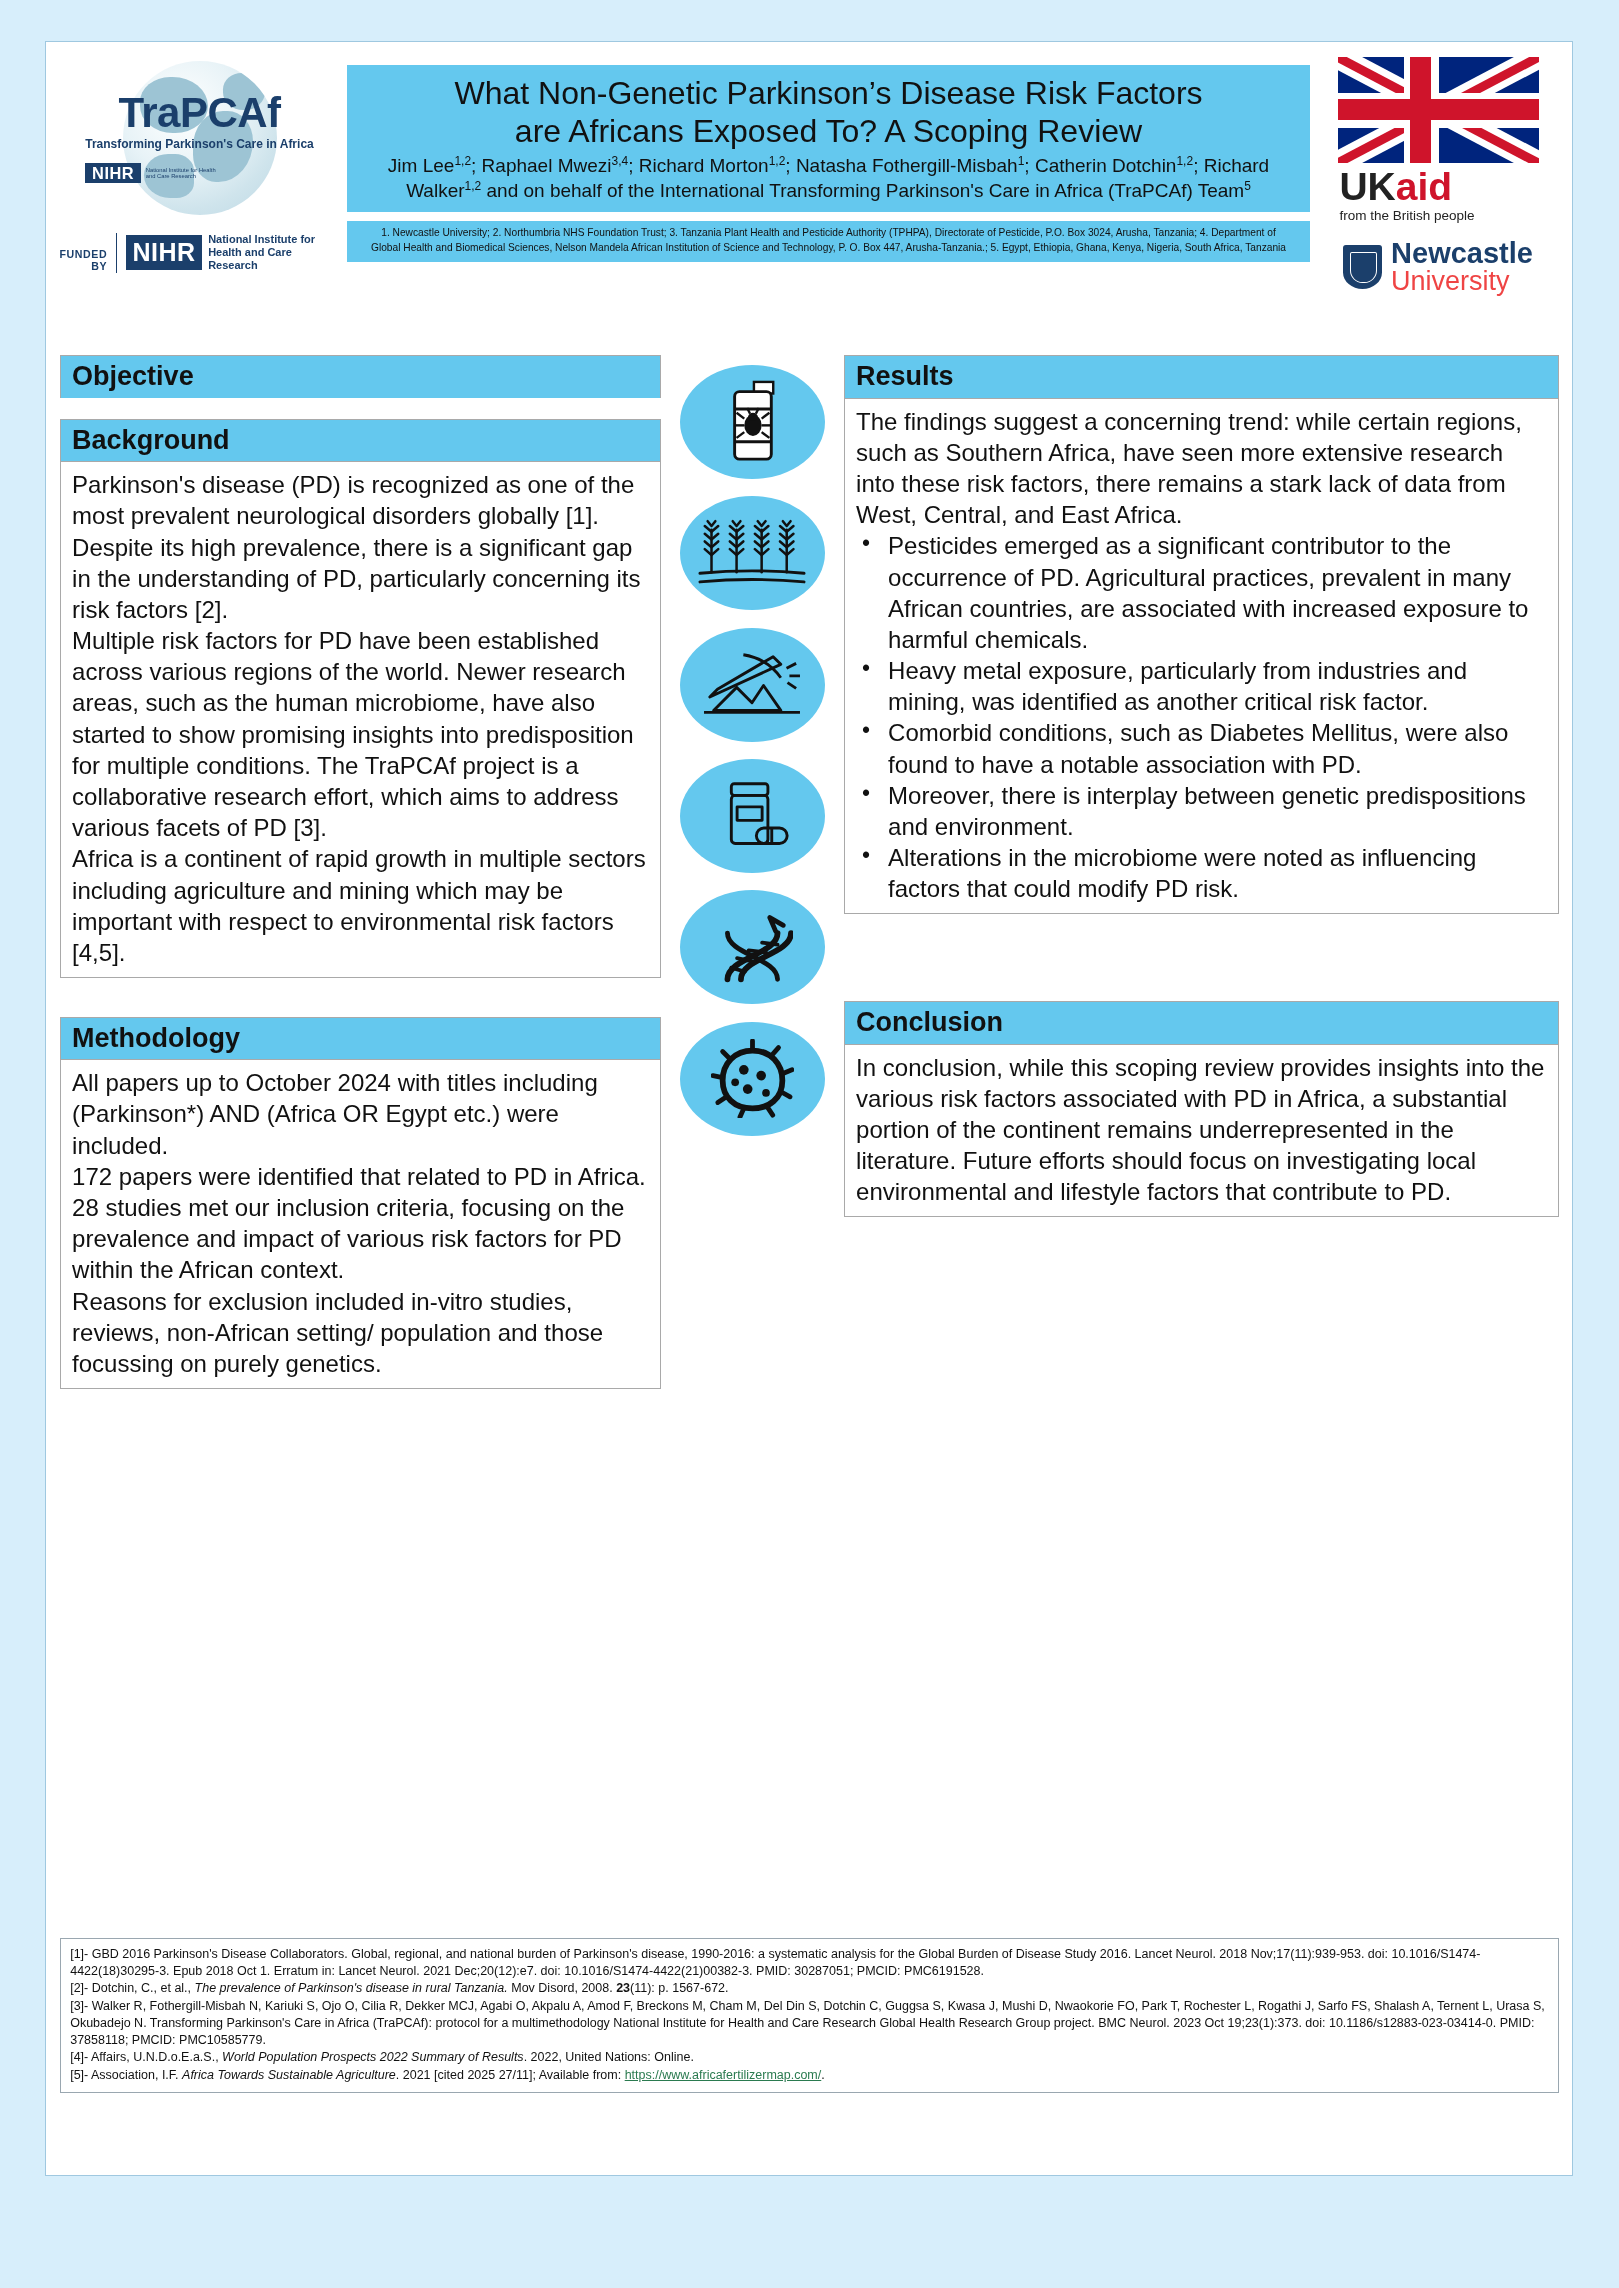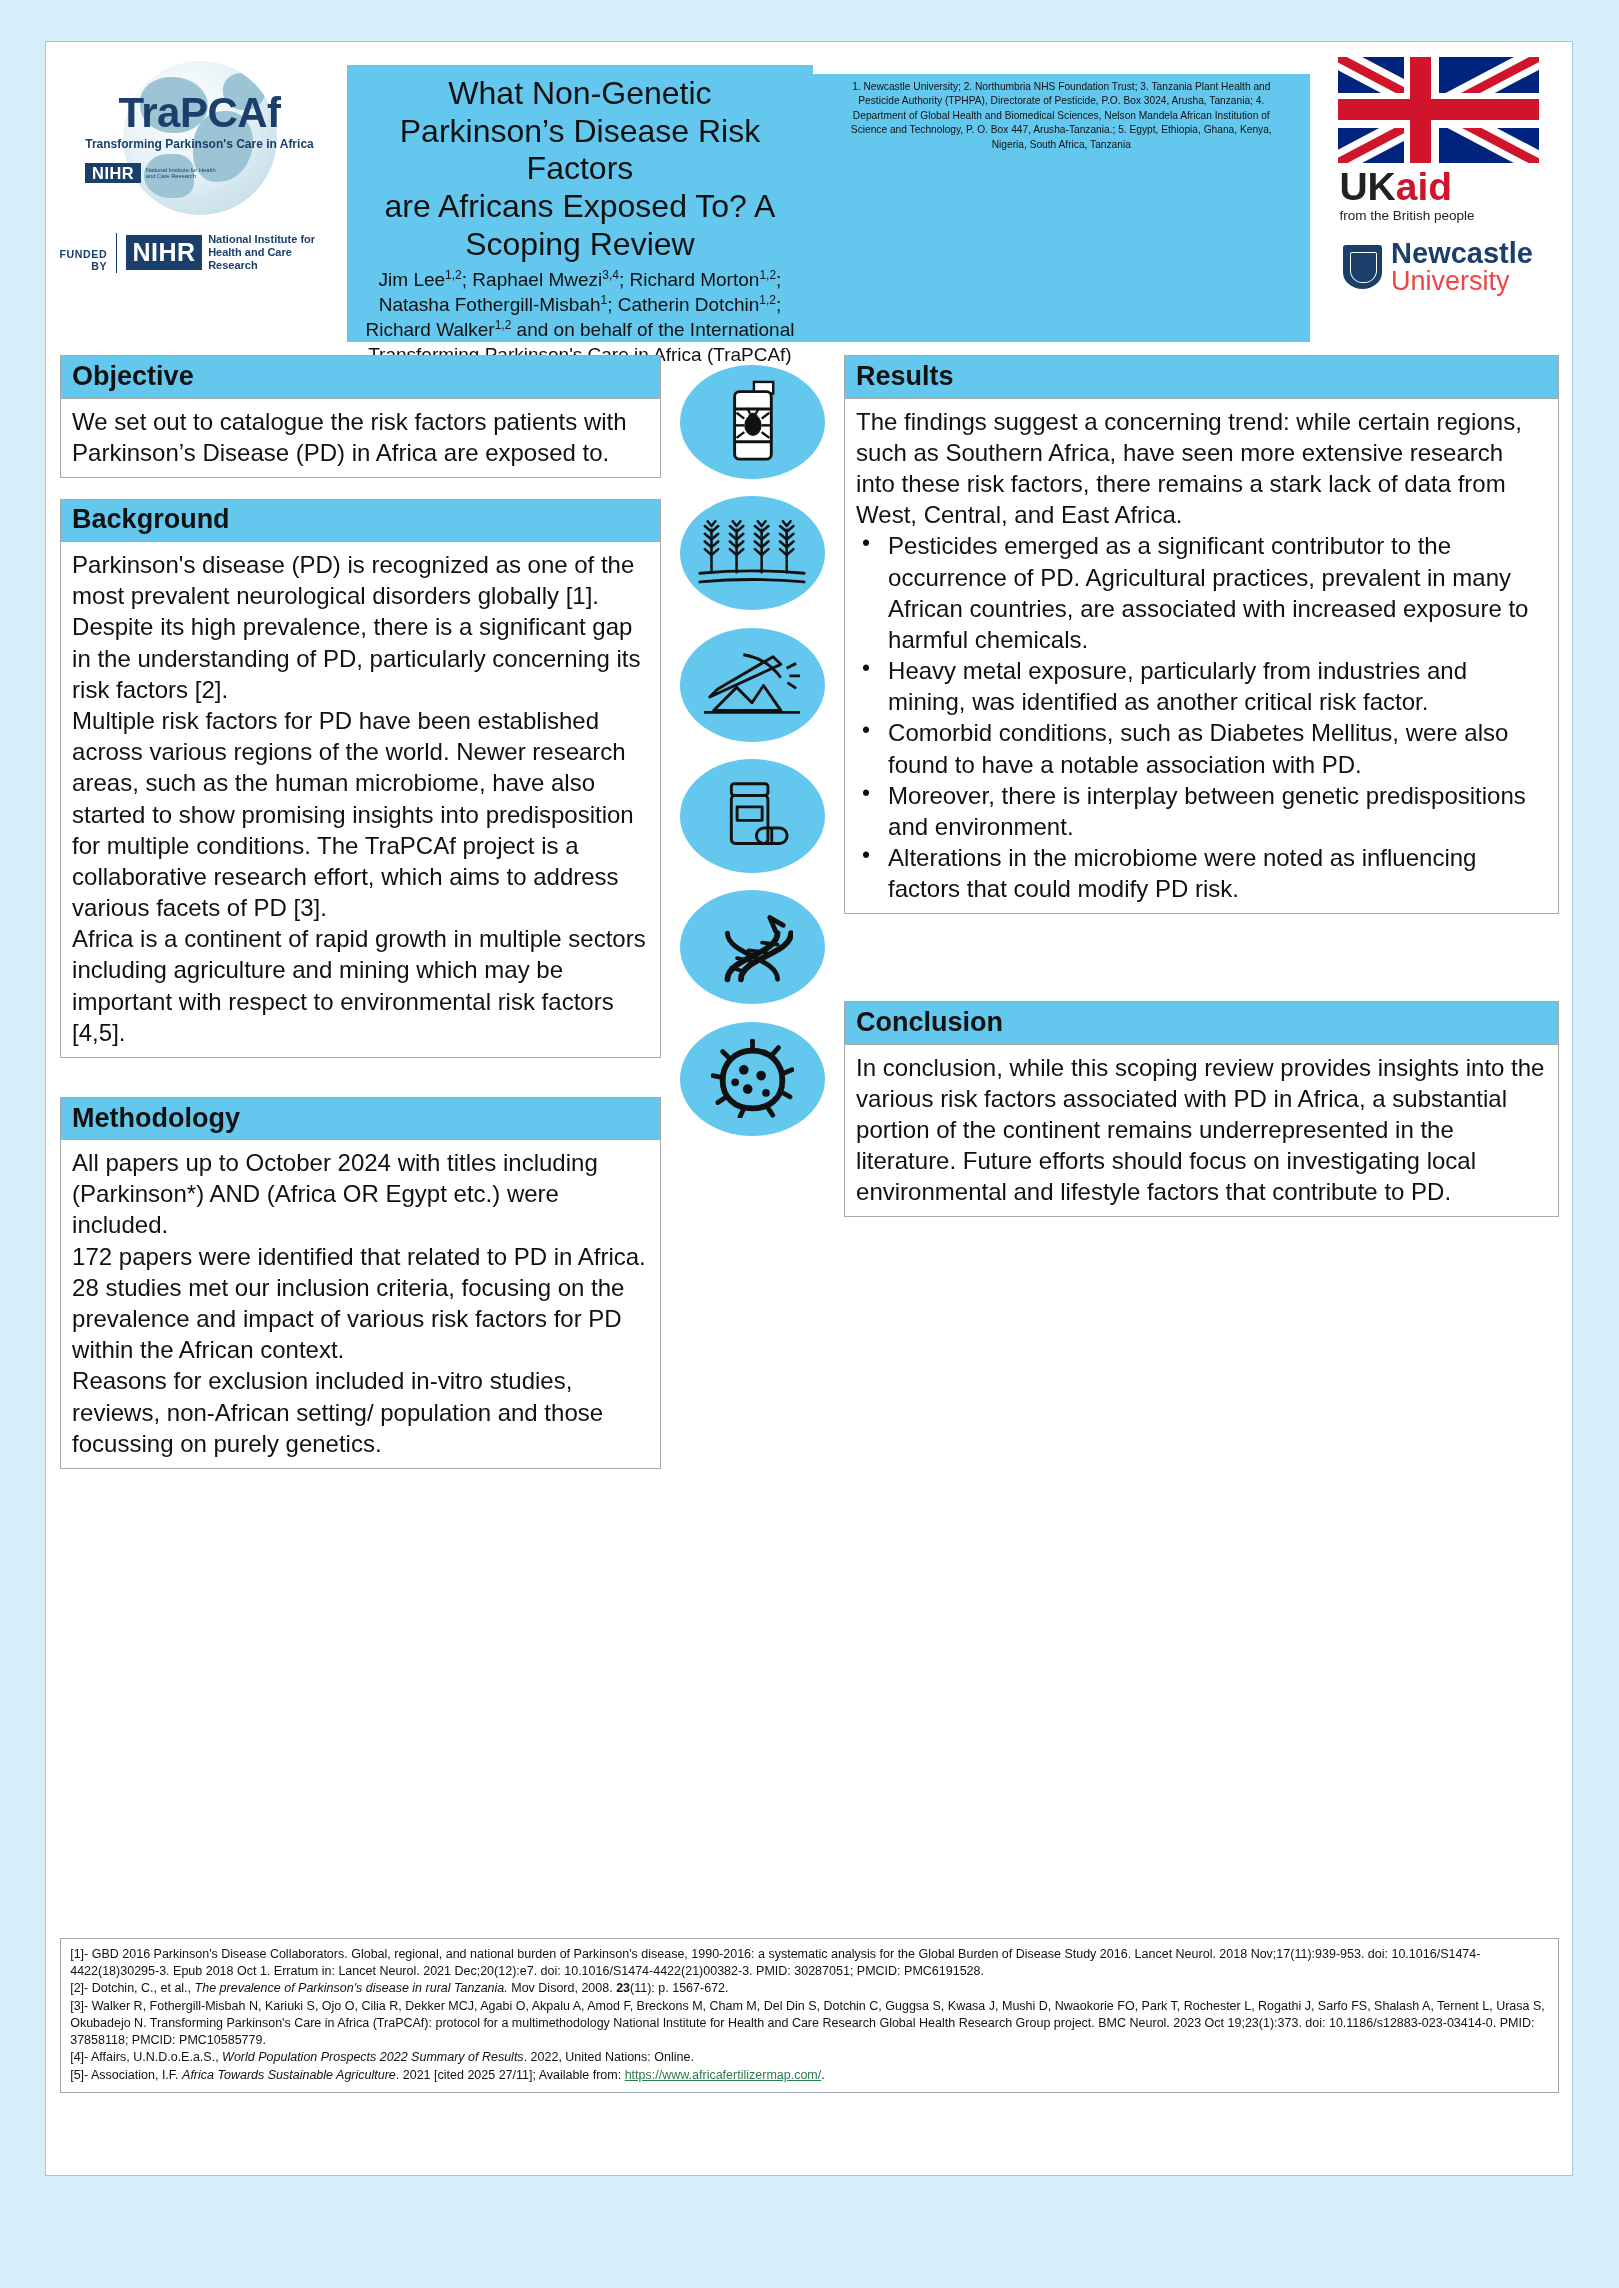--- a/index.html
+++ b/index.html
@@ -151,21 +151,21 @@
   .funded-right .nihr-cap2 {
     font-size: 11px;
     font-weight: bold;
     color: #1b3f6b;
     line-height: 1.2;
   }
 
   .header-center {
     flex: 1;
     display: flex;
-    flex-direction: row;
+    flex-direction: column;
     padding: 13.5px 7.7px 0 7.7px;
   }
   .title-block {
     background: #64c8ee;
     padding: 9.7px 15.4px 7.7px 15.4px;
   }
   .poster-title {
     font-size: 32px;
     line-height: 1.18;
     color: #111111;
@@ -411,23 +411,20 @@
         </div>
       </div>
     </div>
 
     <div class="body-area">
 
       <div class="col-left">
 
         <div class="panel">
           <div class="panel-head">Objective</div>
-          <div class="panel-body">
-            <p>We set out to catalogue the risk factors patients with Parkinson’s Disease (PD) in Africa are exposed to.</p>
-          </div>
         </div>
 
         <div class="panel">
           <div class="panel-head">Background</div>
           <div class="panel-body">
             <p>Parkinson's disease (PD) is recognized as one of the most prevalent neurological disorders globally [1]. Despite its high prevalence, there is a significant gap in the understanding of PD, particularly concerning its risk factors [2].</p>
             <p>Multiple risk factors for PD have been established across various regions of the world. Newer research areas, such as the human microbiome, have also started to show promising insights into predisposition for multiple conditions. The TraPCAf project is a collaborative research effort, which aims to address various facets of PD [3].</p>
             <p>Africa is a continent of rapid growth in multiple sectors including agriculture and mining which may be important with respect to environmental risk factors [4,5].</p>
           </div>
         </div>

